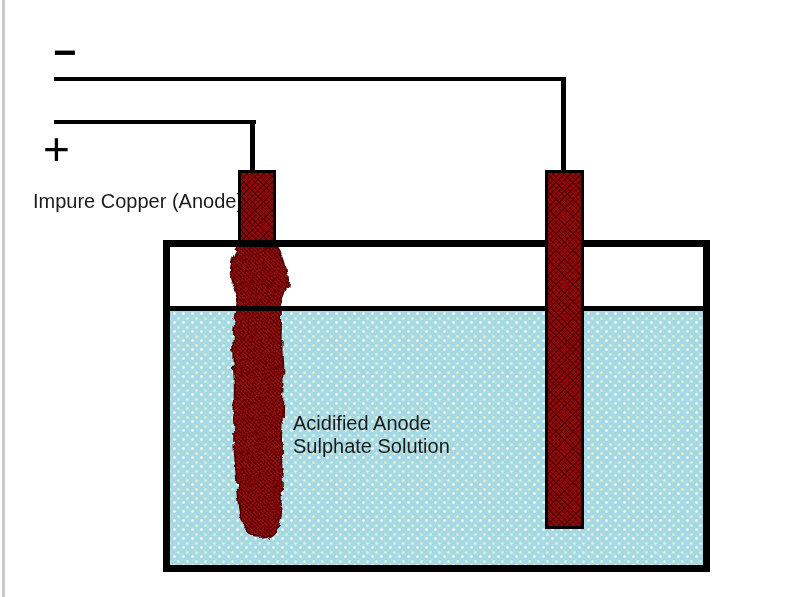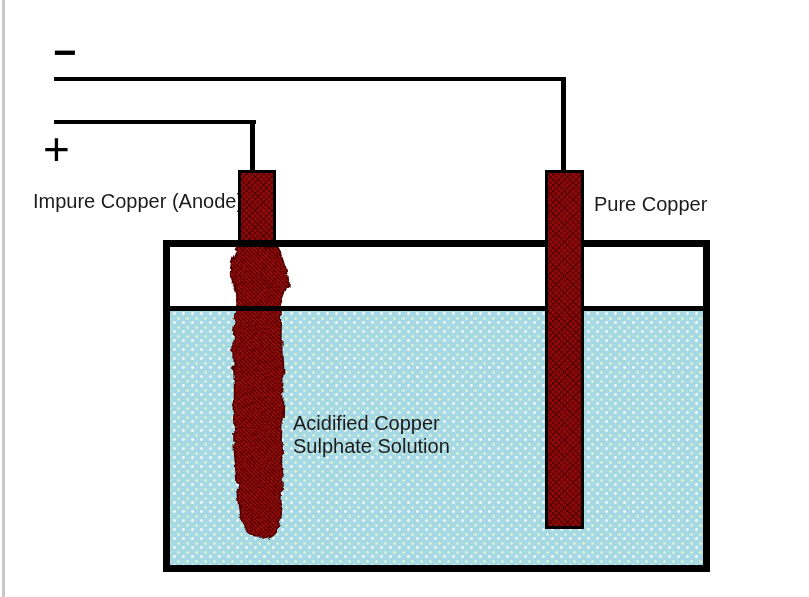--- a/index.html
+++ b/index.html
@@ -66,22 +66,21 @@
 
   <div class="wire wire-neg-h"></div>
   <div class="wire wire-neg-v"></div>
   <div class="wire wire-pos-h"></div>
   <div class="wire wire-pos-v"></div>
 
   <div class="terminal terminal-neg">−</div>
   <div class="terminal terminal-pos">+</div>
 
   <div class="lbl lbl-anode">Impure Copper (Anode)</div>
-  <div class="lbl lbl-cathode">Pure Copper</div>
-  <div class="lbl lbl-solution">Acidified Copper
+  <div class="lbl lbl-solution">Acidified Anode
 Sulphate Solution</div>
 
   <div class="solution-fill"></div>
 
   <div class="anode-stem copper-fill"></div>
 
   <svg class="anode-blob-svg" viewBox="0 0 809 597" xmlns="http://www.w3.org/2000/svg">
     <defs>
       <pattern id="cuPat" width="4" height="4" patternUnits="userSpaceOnUse">
         <rect width="4" height="4" fill="#8e0909"></rect>

